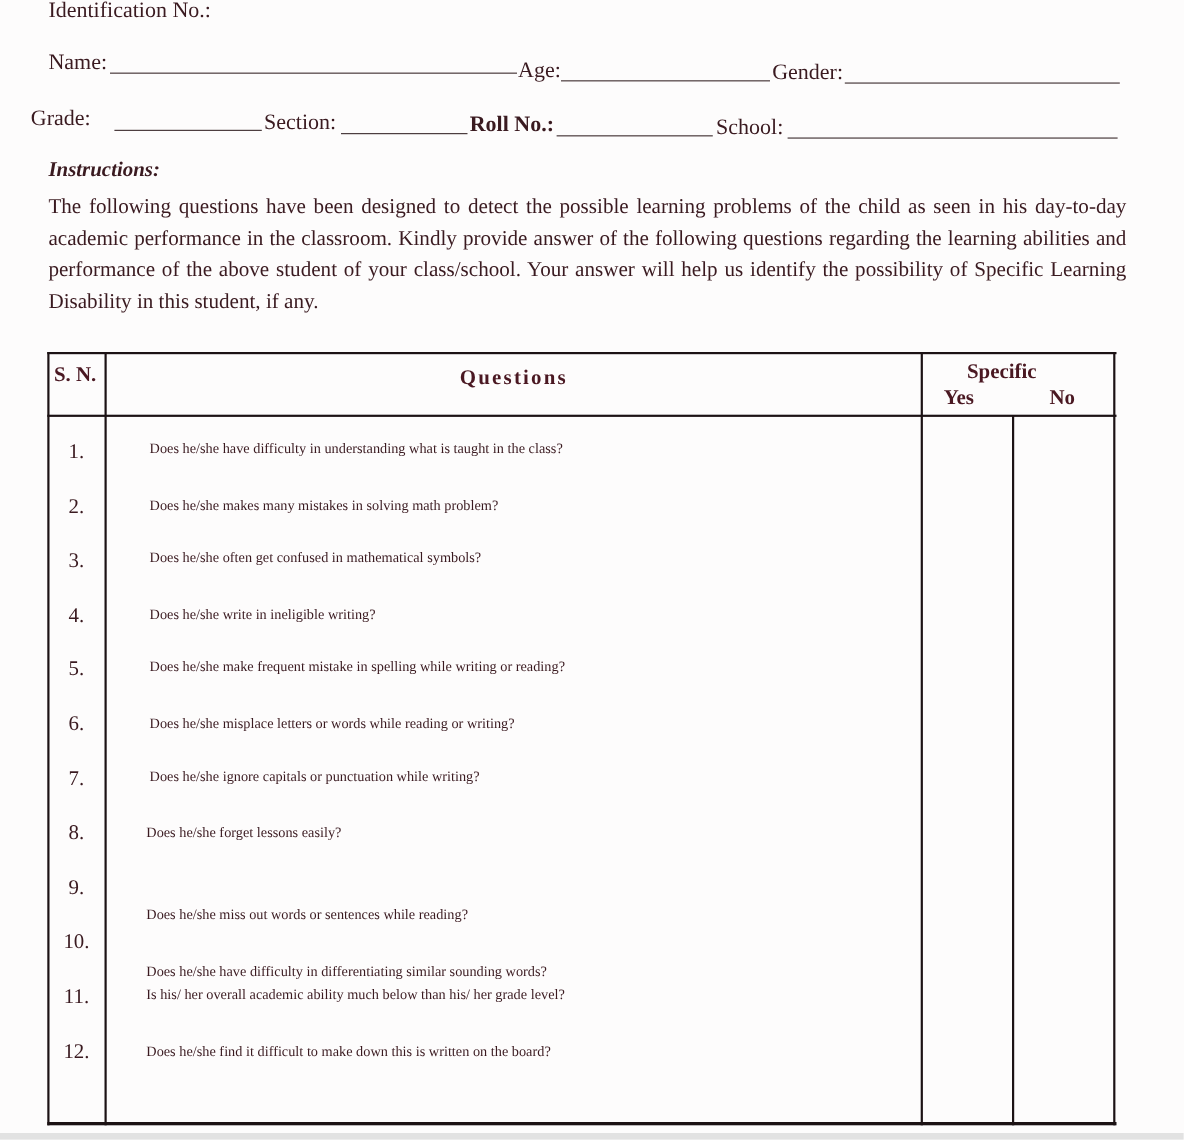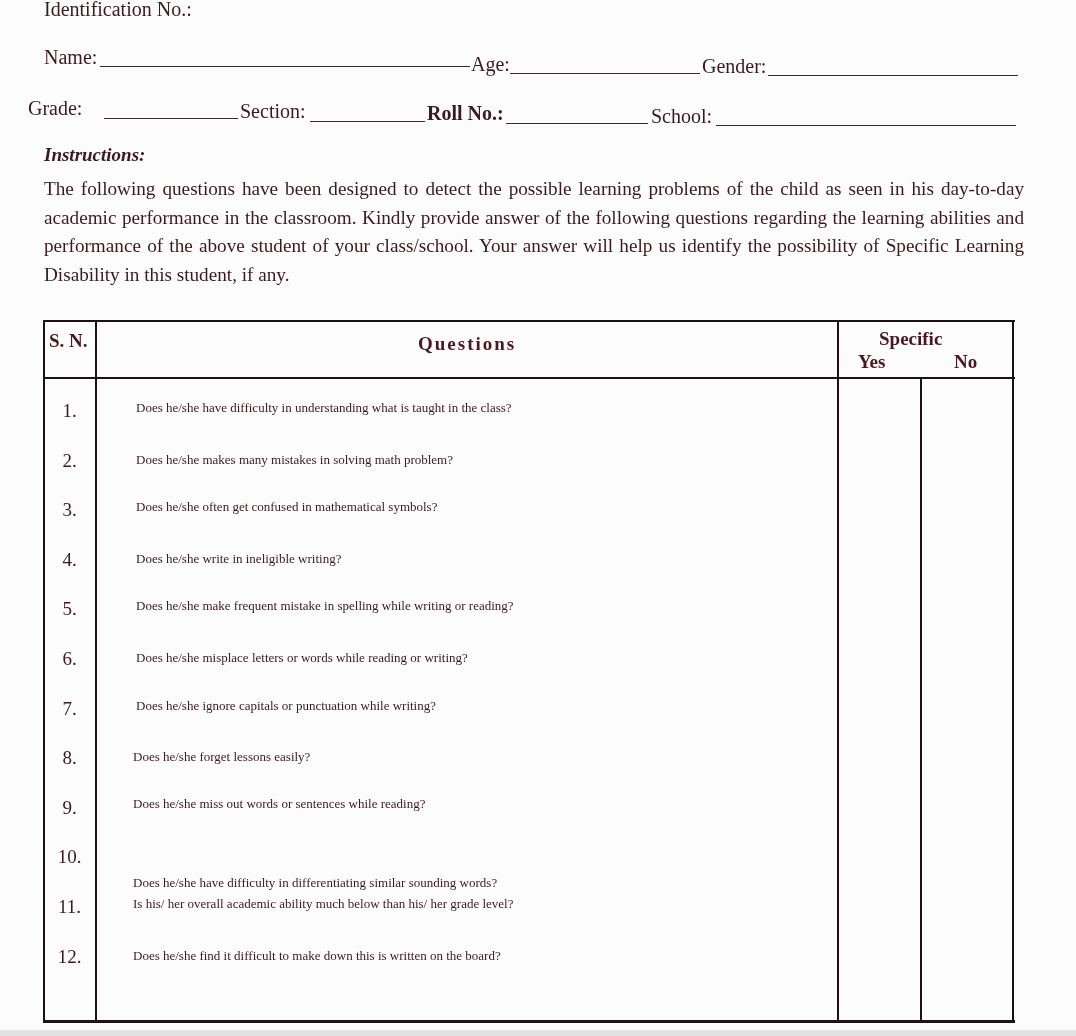--- a/index.html
+++ b/index.html
@@ -118,21 +118,21 @@
           <div class="cell" style="left: 880px; width: 88px; top: 368px; height: 44px;"></div>
         </div>
         <div>
           <div class="sn" style="top: 427px;">8.</div>
           <div class="q" style="left: 90px; top: 429px;">Does he/she forget lessons easily?</div>
           <div class="cell" style="left: 797px; width: 79px; top: 417px; height: 44px;"></div>
           <div class="cell" style="left: 880px; width: 88px; top: 417px; height: 44px;"></div>
         </div>
         <div>
           <div class="sn" style="top: 477px;">9.</div>
-          <div class="q" style="left: 90px; top: 476px; text-align: center;">Does he/she miss out words or sentences while reading?</div>
+          <div class="q" style="left: 90px; top: 503px; text-align: center;">Does he/she miss out words or sentences while reading?</div>
           <div class="cell" style="left: 797px; width: 79px; top: 467px; height: 44px;"></div>
           <div class="cell" style="left: 880px; width: 88px; top: 467px; height: 44px;"></div>
         </div>
         <div>
           <div class="sn" style="top: 526px;">10.</div>
           <div class="q" style="left: 90px; top: 528px; margin-top: 27px;">Does he/she have difficulty in differentiating similar sounding words?</div>
           <div class="cell" style="left: 797px; width: 79px; top: 516px; height: 44px;"></div>
           <div class="cell" style="left: 880px; width: 88px; top: 516px; height: 44px;"></div>
         </div>
         <div>

